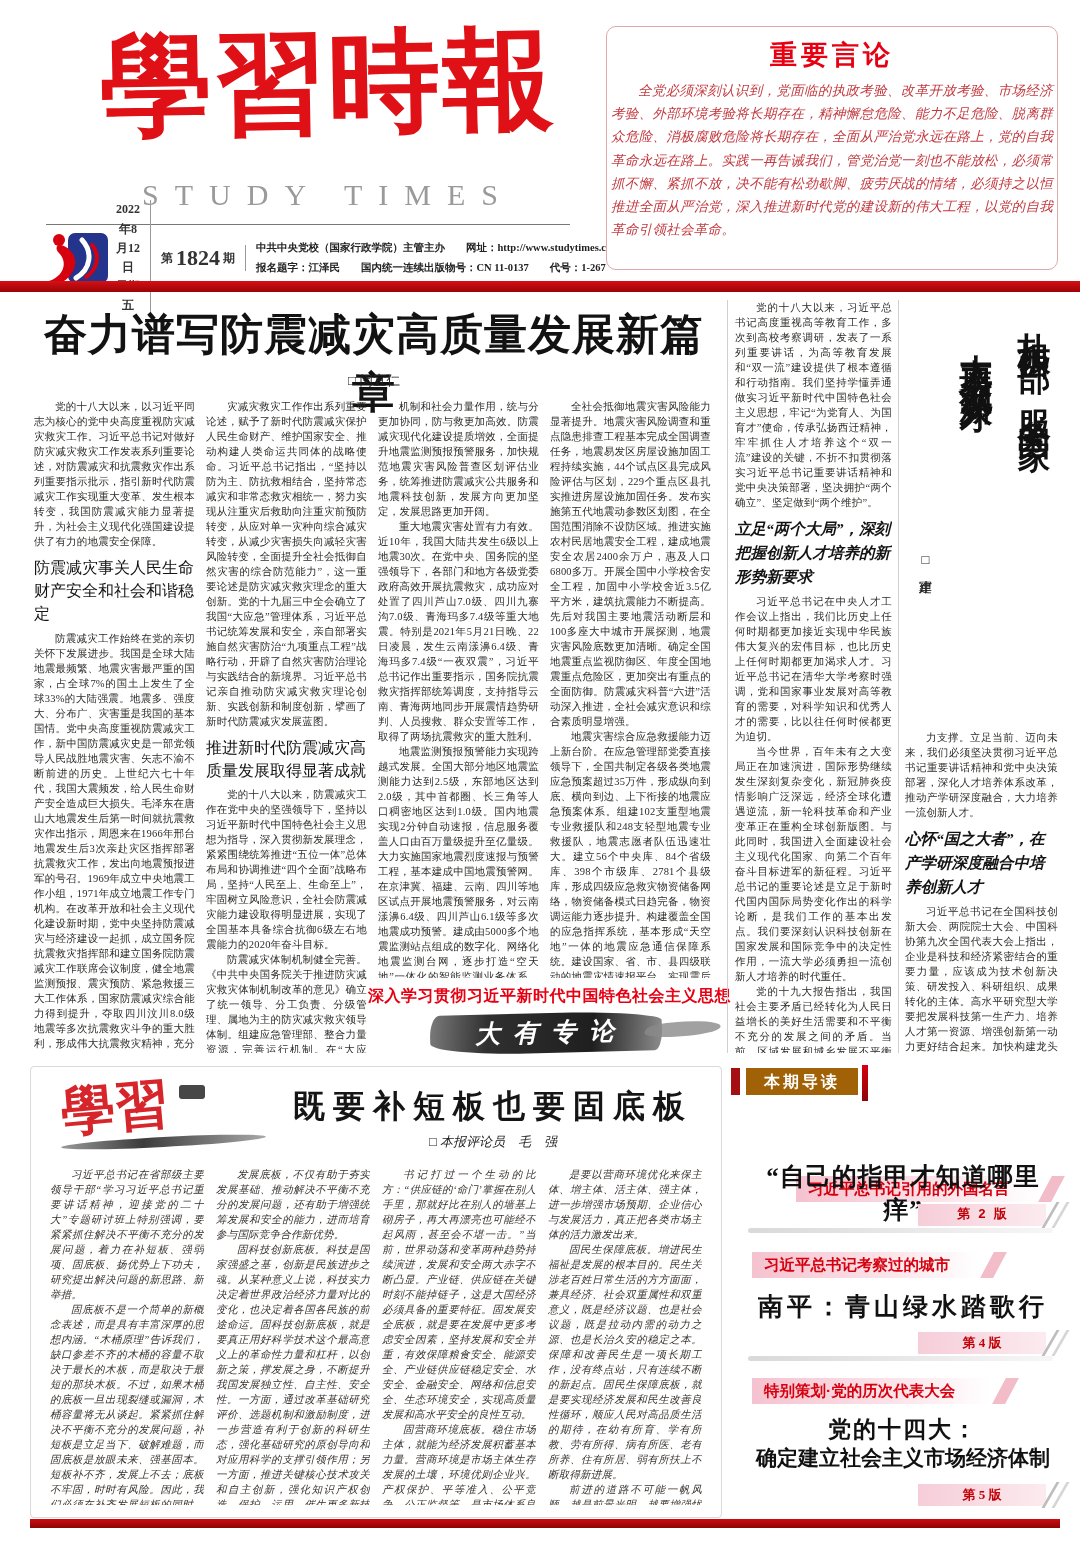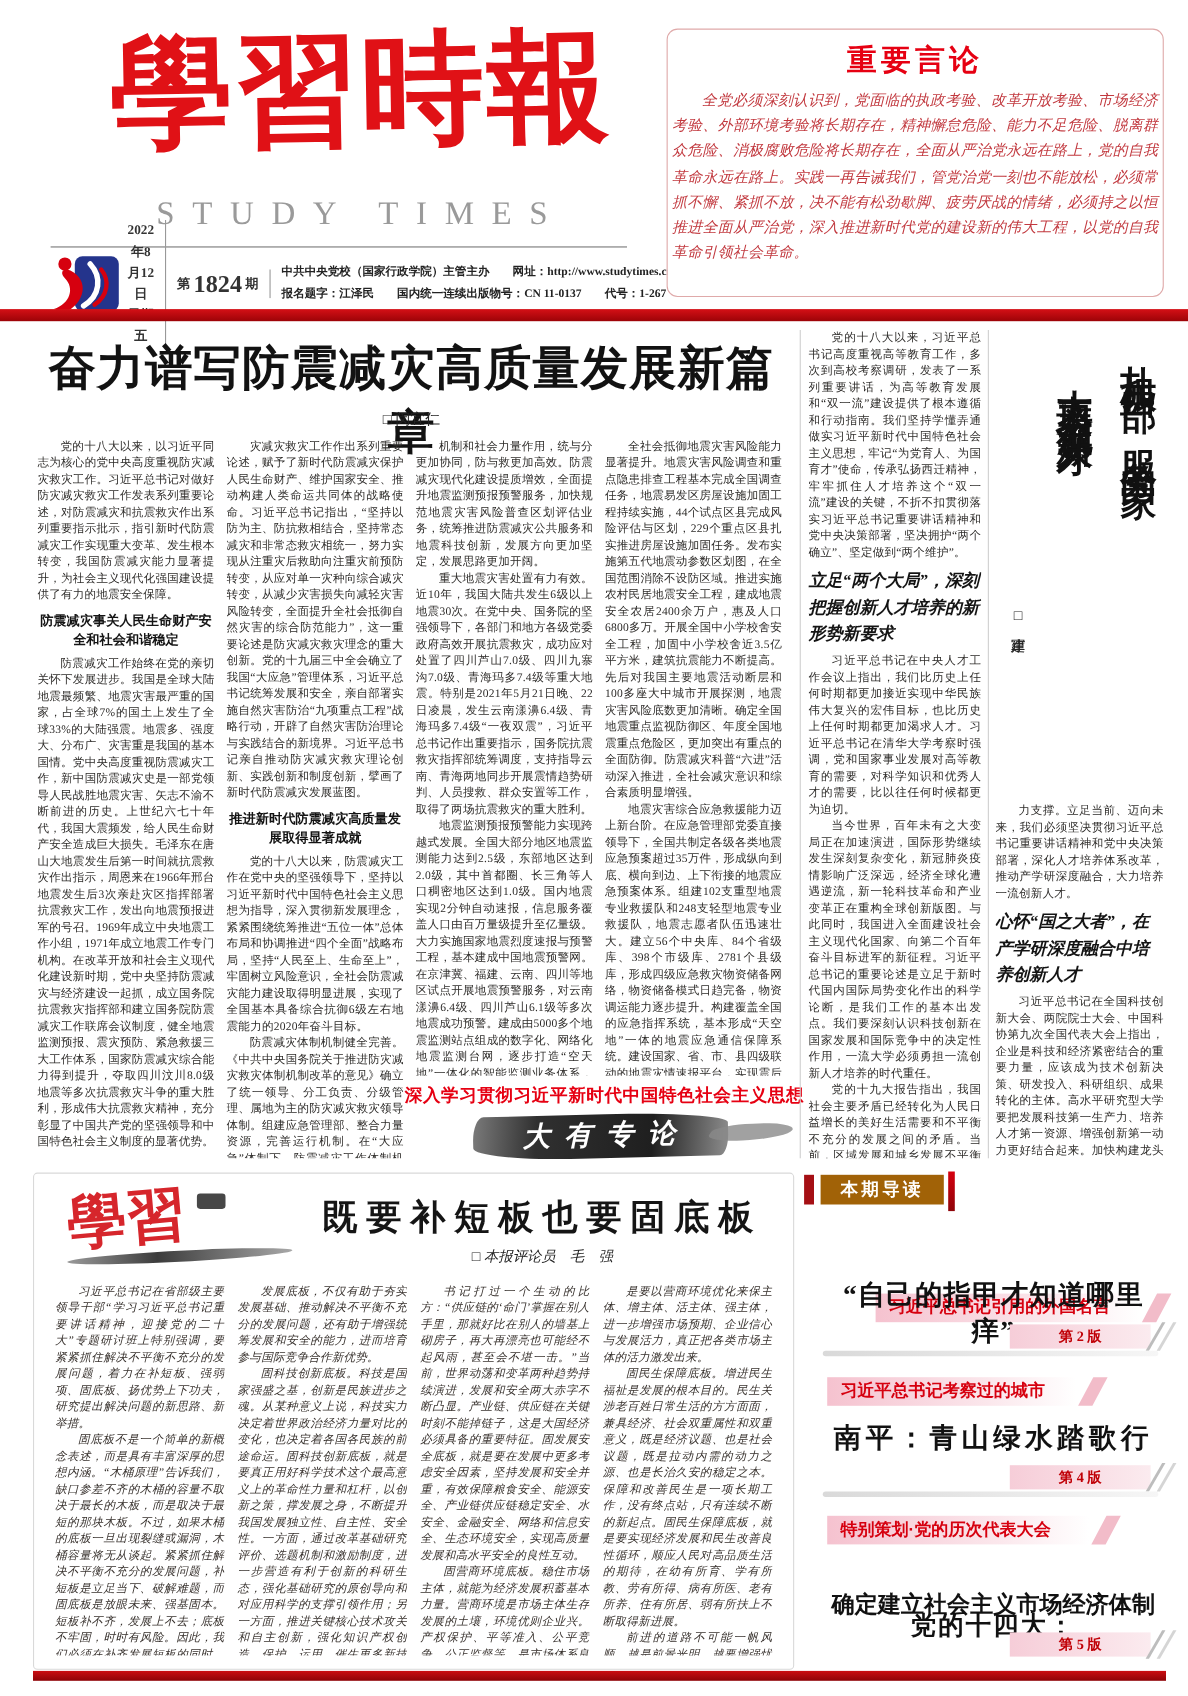--- a/index.html
+++ b/index.html
@@ -35,22 +35,22 @@
   
   .lead-headline{left:26px;top:306px;width:696px;text-align:center;font-size:43px;font-weight:900;
                  color:#121212;font-family:"Liberation Sans",sans-serif;letter-spacing:1px;}
   .lead-byline{left:26px;top:372px;width:696px;text-align:center;font-size:13.5px;color:#222;}
   .cols{left:34px;top:399px;width:690px;display:flex;gap:11px;}
   .col{width:161px;overflow:hidden;}
   .col.tall{height:654px;}
   .col.short{height:579px;}
   p.para{margin:0;text-align:justify;text-indent:2em;font-size:10.5px;line-height:1.43;
          color:#2e2c2a;letter-spacing:0.2px;}
-  h3.sub{font-family:"Liberation Sans",sans-serif;font-weight:bold;font-size:12px;line-height:1.45;
-         color:#141414;margin:7px 0 5px;text-indent:0;text-align:center;}
+  h3.sub{font-family:"Liberation Sans",sans-serif;font-weight:normal;font-size:16px;line-height:1.45;
+         color:#141414;margin:7px 0 5px;text-indent:0;}
   h3.sub-kai{font-size:15.5px;line-height:1.55;font-weight:bold;font-style:italic;color:#141414;
              margin:7px 0 5px;font-family:"Liberation Serif",serif;}
 
   
   .banner{left:368px;top:986px;width:356px;text-align:center;}
   .banner-line{font-family:"Liberation Sans",sans-serif;font-weight:900;font-size:16px;
                color:#e60012;letter-spacing:0.5px;white-space:nowrap;}
   .brush{position:relative;margin:6px auto 0;width:232px;height:40px;
          background:linear-gradient(95deg,#7b7b7b 0%,#303030 25%,#1f1f1f 70%,#8e8e8e 100%);
          border-radius:10px 48% 8px 42% / 55% 10px 50% 12px;transform:rotate(-1.5deg);}
@@ -238,28 +238,28 @@
       </div>
     </div>
   </div>
 
   <div class="abs guide-bar1"></div>
   <div class="abs guide-tab">本期导读</div>
   <div class="abs guide-bar2"></div>
 
   <div class="abs kicker" style="left:796px;top:1128px;width:228px;margin-top:48px;">习近平总书记引用的外国名言</div>
   <div class="abs gtitle" style="top:1160px;font-size:25px;letter-spacing:1px;">“自己的指甲才知道哪里痒”</div>
-  <div class="abs pagebar" style="left:918px;top:1204px;">第 2 版</div>
+  <div class="abs pagebar" style="left:918px;top:1204px;font-family:Liberation Mono, monospace;">第 2 版</div>
   <div class="abs gline" style="left:748px;top:1228px;width:305px;"></div>
 
   <div class="abs kicker" style="left:752px;top:1252px;width:214px;">习近平总书记考察过的城市</div>
   <div class="abs gtitle" style="top:1290px;font-size:25px;letter-spacing:4px;">南平：青山绿水踏歌行</div>
   <div class="abs pagebar" style="left:918px;top:1332px;">第 4 版</div>
   <div class="abs gline" style="left:748px;top:1356px;width:305px;"></div>
 
   <div class="abs kicker" style="left:752px;top:1378px;width:226px;">特别策划·党的历次代表大会</div>
-  <div class="abs gtitle" style="top:1414px;font-size:23px;letter-spacing:2px;margin-top:48px;">党的十四大：</div>
+  <div class="abs gtitle" style="top:1414px;font-size:23px;letter-spacing:2px;">党的十四大：</div>
   <div class="abs gtitle" style="top:1444px;font-size:21px;letter-spacing:0;">确定建立社会主义市场经济体制</div>
   <div class="abs pagebar" style="left:918px;top:1484px;">第 5 版</div>
 
   <div class="abs red-bar-bottom"></div>
 
 </div>
 
 </body></html>

